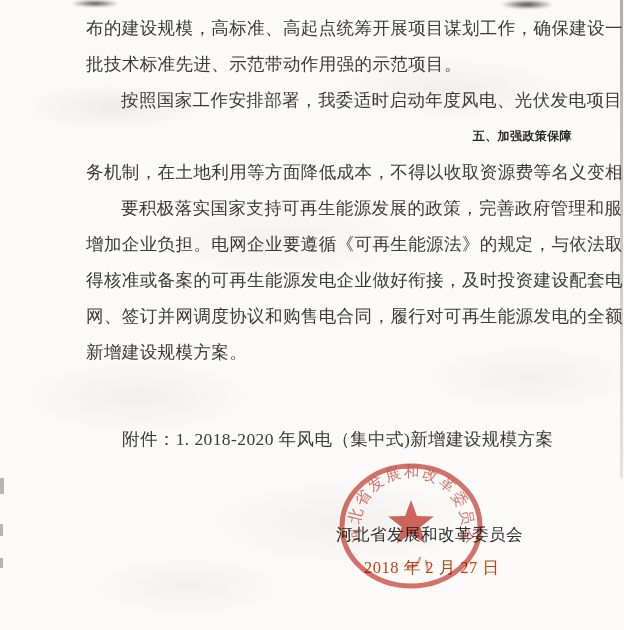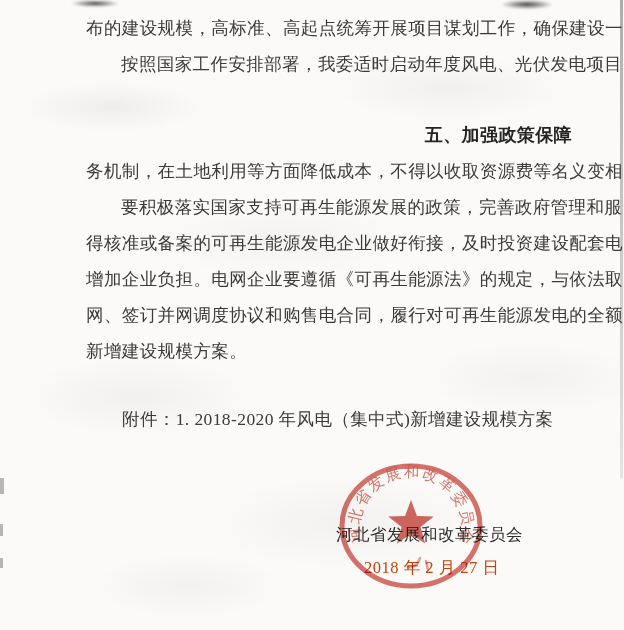--- a/index.html
+++ b/index.html
@@ -37,30 +37,30 @@
     color: #3a3a3a;
     font-size: 17.5px;
   }
   .ln {
     height: 36px;
     line-height: 36px;
     letter-spacing: 0.4px;
     white-space: nowrap;
   }
   .ln.indent { padding-left: 35px; text-align: right; }
-  .ln.heading { font-weight: bold; color: #242424; font-size: 18px; margin-top: 35px; }
+  .ln.heading { font-weight: bold; color: #242424; font-size: 12px; }
 
   .attachments {
     position: absolute;
     left: 122px;
     top: 404px;
     color: #3a3a3a;
     font-size: 17.5px;
   }
-  .attachments .ln { height: 30px; line-height: 30px; }
+  .attachments .ln { height: 30px; line-height: 30px; margin-top: 20px; }
   .attachments .ln2 { padding-left: 50px; }
 
   .issuer {
     position: absolute;
     left: 336px;
     top: 524px;
     font-size: 16.5px;
     letter-spacing: 0.5px;
     color: #2e2e2e;
     white-space: nowrap;
@@ -117,26 +117,27 @@
 
   <div class="smudge s1"></div>
   <div class="smudge s2"></div>
   <div class="edge-right"></div>
   <div class="nub n1"></div>
   <div class="nub n2"></div>
   <div class="nub n3"></div>
 
   <div class="body-text">
     <div class="ln">布的建设规模，高标准、高起点统筹开展项目谋划工作，确保建设一</div>
+    <div class="ln">批技术标准先进、示范带动作用强的示范项目。</div>
     <div class="ln indent">按照国家工作安排部署，我委适时启动年度风电、光伏发电项目</div>
     <div class="ln indent heading">五、加强政策保障</div>
     <div class="ln">务机制，在土地利用等方面降低成本，不得以收取资源费等名义变相</div>
     <div class="ln indent">要积极落实国家支持可再生能源发展的政策，完善政府管理和服</div>
+    <div class="ln">增加企业负担。电网企业要遵循《可再生能源法》的规定，与依法取</div>
     <div class="ln">得核准或备案的可再生能源发电企业做好衔接，及时投资建设配套电</div>
-    <div class="ln">增加企业负担。电网企业要遵循《可再生能源法》的规定，与依法取</div>
     <div class="ln">网、签订并网调度协议和购售电合同，履行对可再生能源发电的全额</div>
     <div class="ln">新增建设规模方案。</div>
   </div>
 
   <div class="attachments">
     <div class="ln">附件：1. 2018-2020 年风电（集中式)新增建设规模方案</div>
   </div>
 
   <div class="issuer">河北省发展和改革委员会</div>
   <div class="issue-date">2018 年 2 月 27 日</div>

